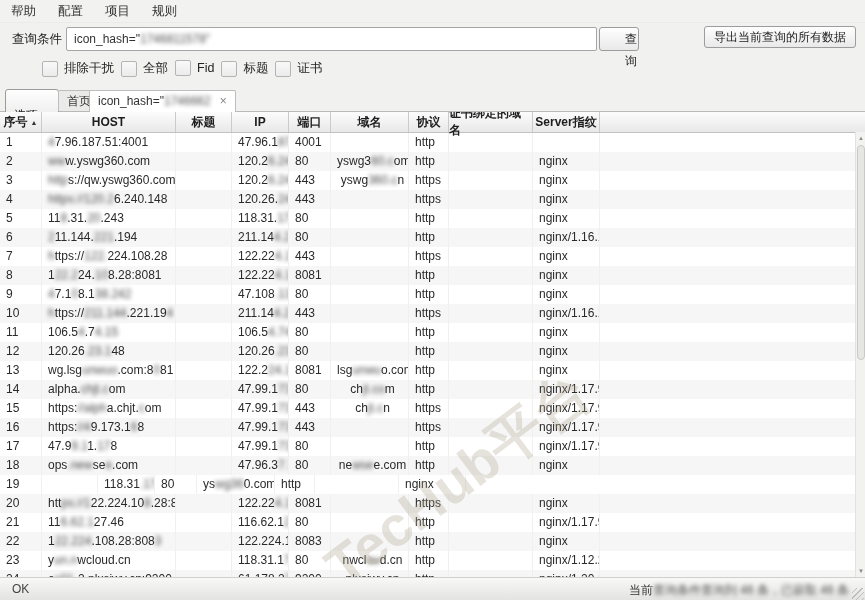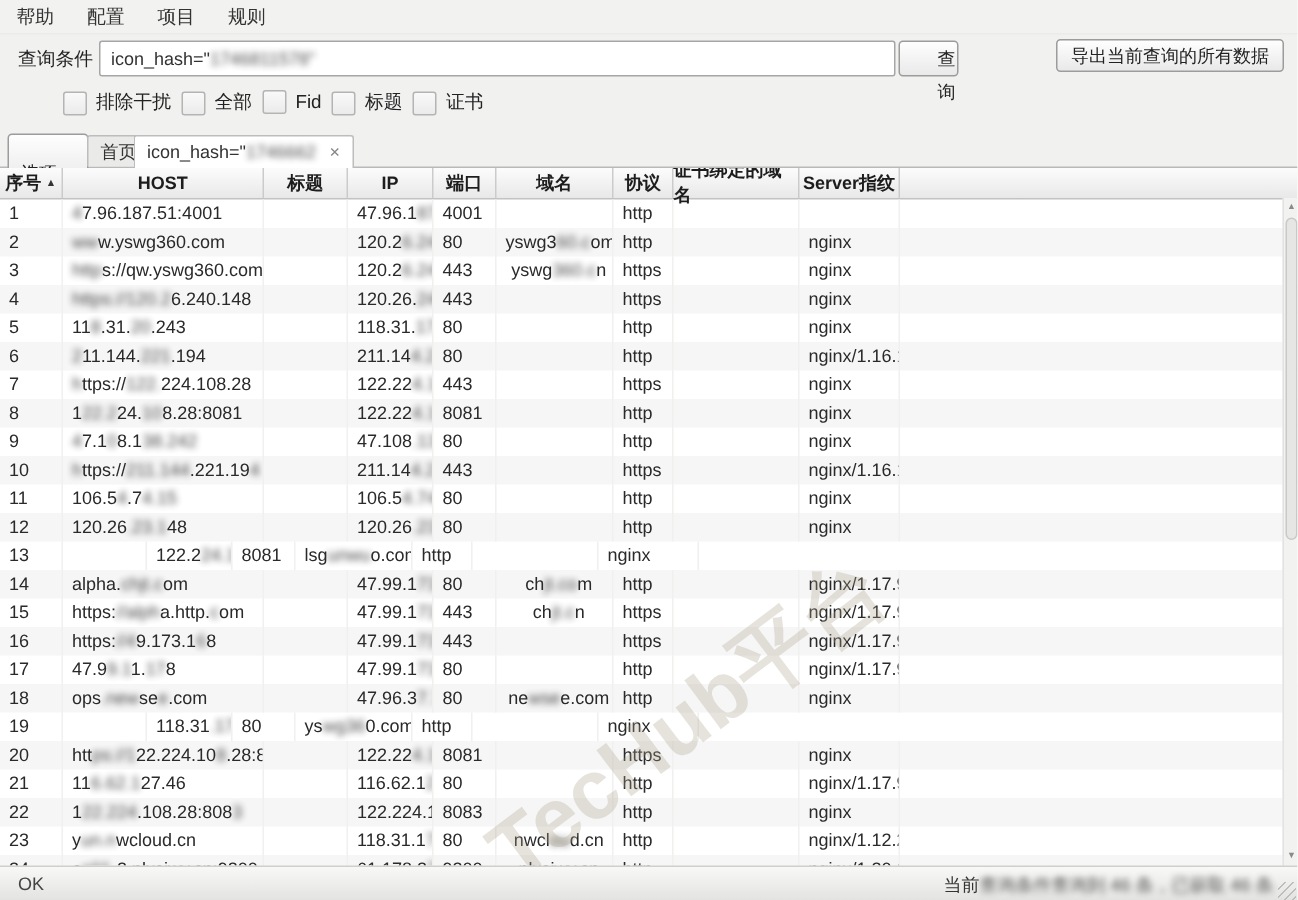--- a/index.html
+++ b/index.html
@@ -272,20 +272,21 @@
         <div class="td c3"><span>120.26</span><span class="redact">.231.1</span></div>
         <div class="td c4"><span>80</span></div>
         <div class="td c5"></div>
         <div class="td c6"><span>http</span></div>
         <div class="td c7"></div>
         <div class="td c8"><span>nginx</span></div>
         <div class="td c9"></div>
       </div>
       <div class="tr">
         <div class="td c0"><span>13</span></div>
+        <div class="td c1"><span>wg.lsg</span><span class="redact">unwuo</span><span>.com:8</span><span class="redact">0</span><span>81</span></div>
         <div class="td c2"></div>
         <div class="td c3"><span>122.2</span><span class="redact">24.108.2</span></div>
         <div class="td c4"><span>8081</span></div>
         <div class="td c5"><span>lsg</span><span class="redact">unwu</span><span>o.com</span></div>
         <div class="td c6"><span>http</span></div>
         <div class="td c7"></div>
         <div class="td c8"><span>nginx</span></div>
         <div class="td c9"></div>
       </div>
       <div class="tr">
@@ -295,21 +296,21 @@
         <div class="td c3"><span>47.99.1</span><span class="redact">73</span></div>
         <div class="td c4"><span>80</span></div>
         <div class="td c5"><span>ch</span><span class="redact">jt.co</span><span>m</span></div>
         <div class="td c6"><span>http</span></div>
         <div class="td c7"></div>
         <div class="td c8"><span>nginx/1.17.9</span></div>
         <div class="td c9"></div>
       </div>
       <div class="tr">
         <div class="td c0"><span>15</span></div>
-        <div class="td c1"><span>https:</span><span class="redact">//alph</span><span>a.http.</span><span class="redact">c</span><span>om</span></div>
+        <div class="td c1"><span>https:</span><span class="redact">//alph</span><span>a.chjt.</span><span class="redact">c</span><span>om</span></div>
         <div class="td c2"></div>
         <div class="td c3"><span>47.99.1</span><span class="redact">73.17</span></div>
         <div class="td c4"><span>443</span></div>
         <div class="td c5"><span>ch</span><span class="redact">jt.c</span><span>n</span></div>
         <div class="td c6"><span>https</span></div>
         <div class="td c7"></div>
         <div class="td c8"><span>nginx/1.17.9</span></div>
         <div class="td c9"></div>
       </div>
       <div class="tr">

